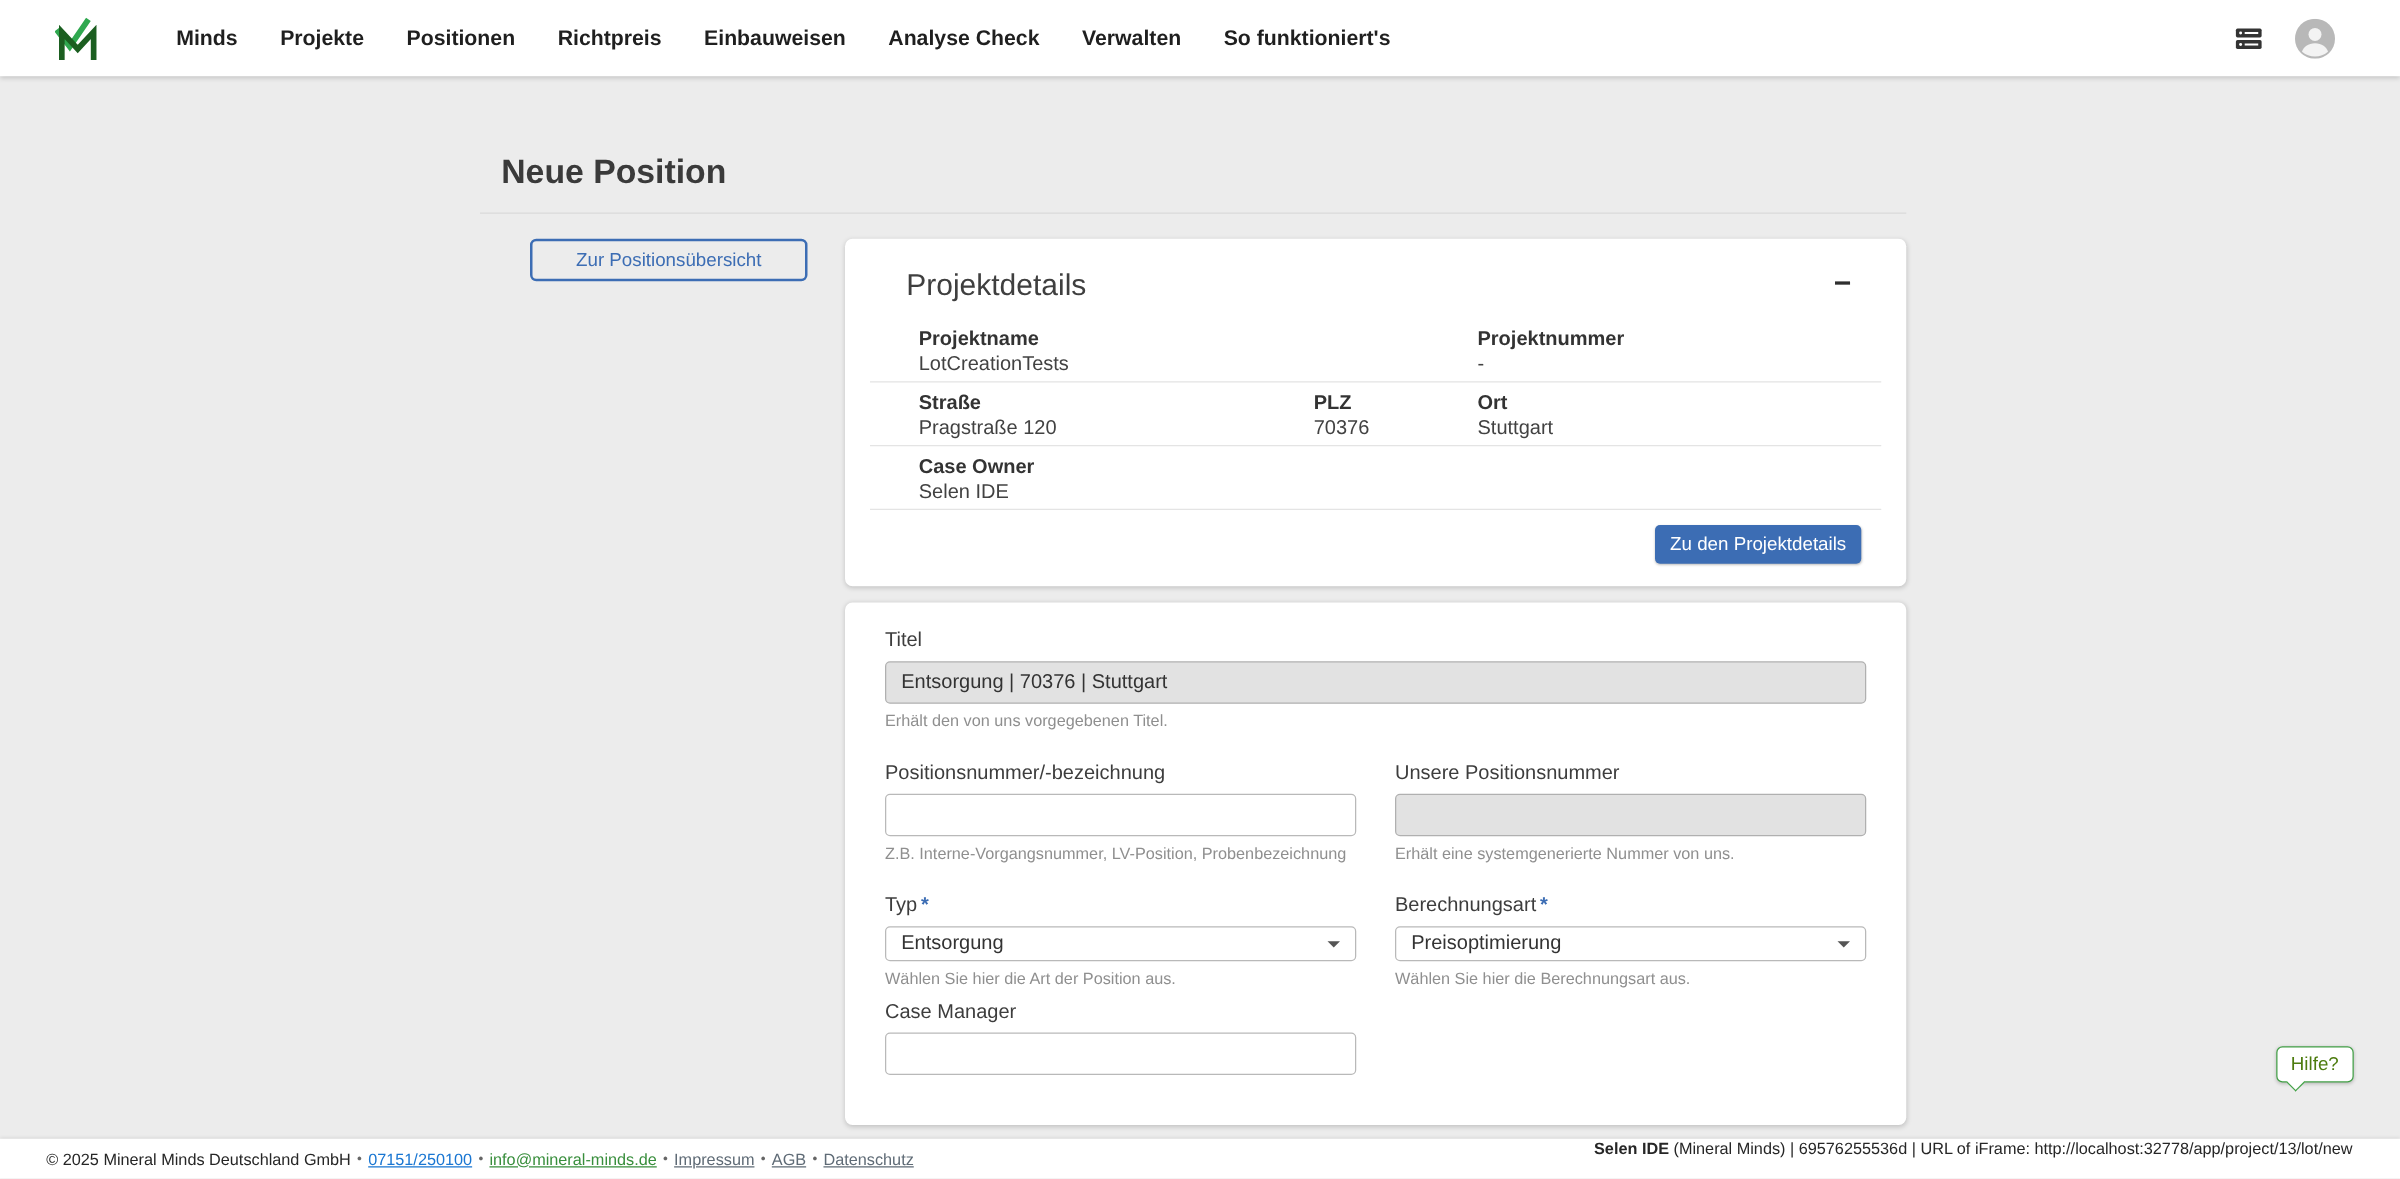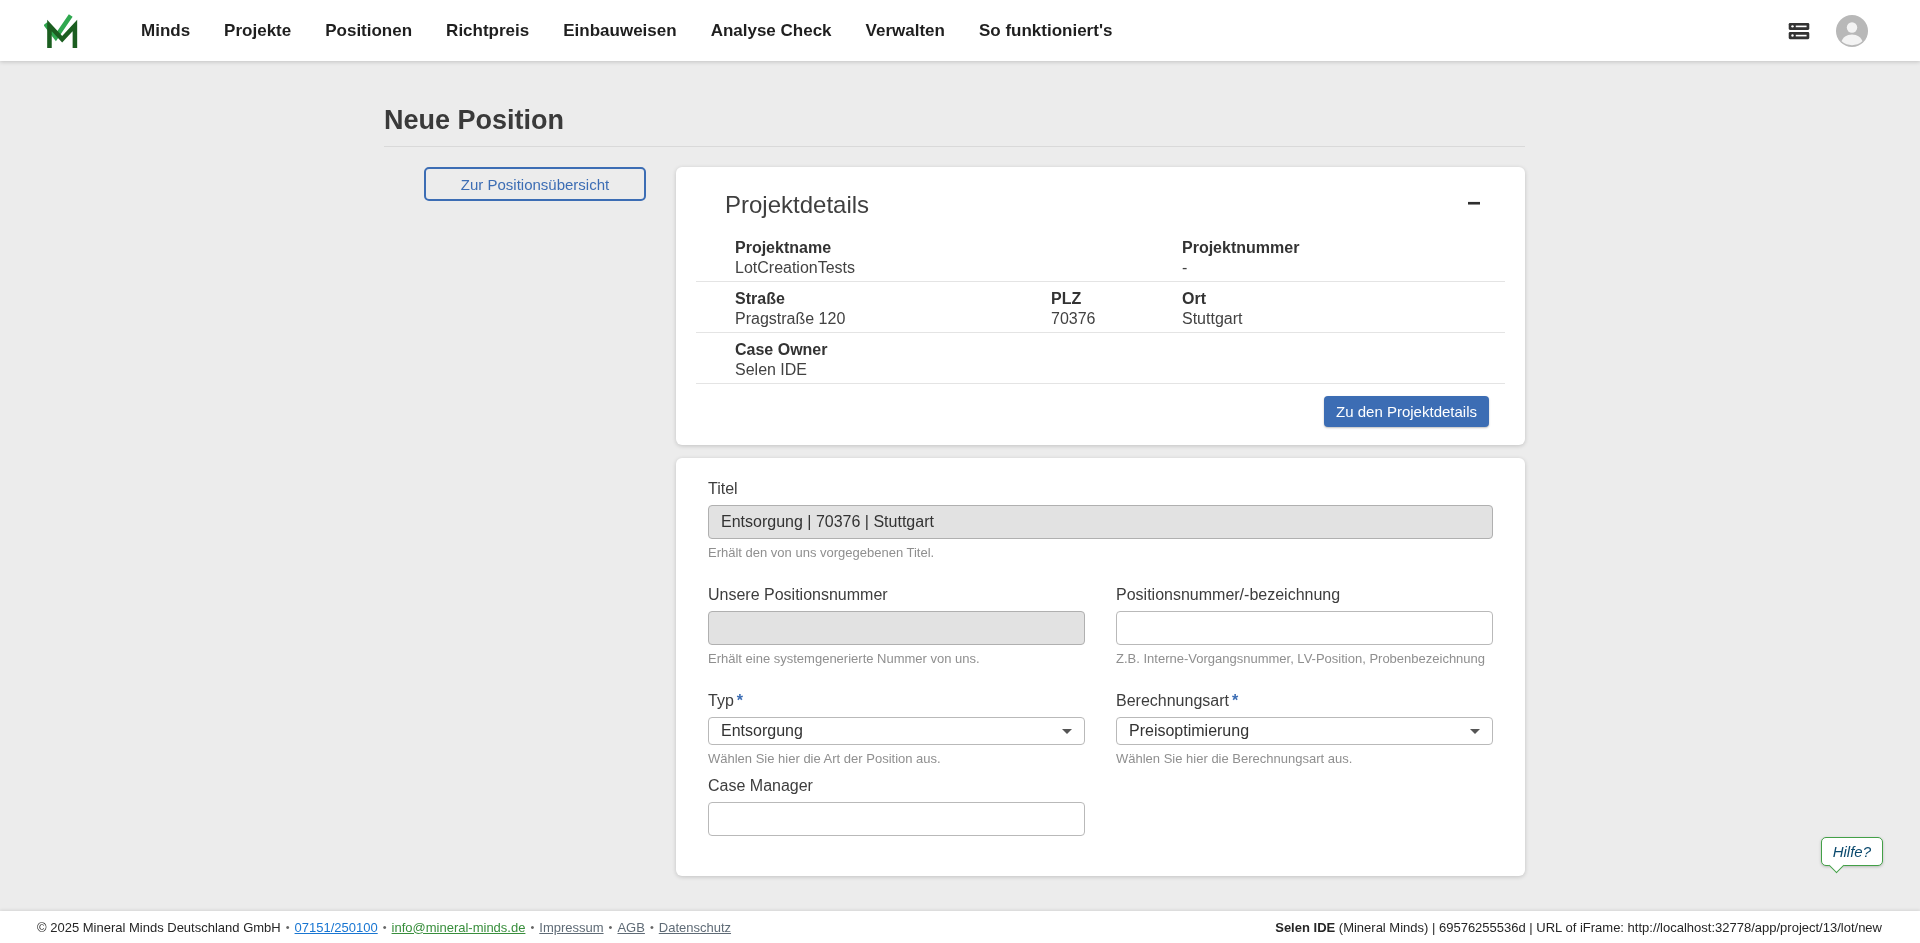--- a/index.html
+++ b/index.html
@@ -21,21 +21,21 @@
   }
   .logo { margin-left: 44px; display: flex; align-items: center; }
   .nav-items { display: flex; gap: 34px; margin-left: 57px; }
   .nav-item { font-size: 17px; font-weight: 600; color: #1f1f1f; cursor: pointer; white-space: nowrap; }
   .nav-right { margin-left: auto; margin-right: 52px; display: flex; align-items: center; gap: 22px; }
   .icon-btn { display: flex; align-items: center; cursor: pointer; }
 
   
   main { flex: 1 1 auto; position: relative; overflow: hidden; background: #ececec; }
   .content { margin-left: 384px; width: 1141px; padding-top: 44px; }
-  .page-title { margin: 0; font-size: 27px; font-weight: 700; color: #3a3a3a; }
+  .page-title { margin: 17px; font-size: 27px; font-weight: 700; color: #3a3a3a; }
   .title-divider { border: none; border-top: 1px solid #d9d9d9; margin: 10px 0 0 0; }
   .layout-row { display: flex; margin-top: 20px; align-items: flex-start; }
   .left-col { width: 262px; margin-right: 30px; flex: none; padding-left: 40px; }
   .right-col { flex: 1 1 auto; min-width: 0; }
 
   .back-button {
     width: 100%; height: 34px; background: transparent;
     border: 2px solid #3c6db4; border-radius: 5px;
     color: #3c6db4; font-size: 15px; font-family: inherit; cursor: pointer;
   }
@@ -82,34 +82,34 @@
     width: 0; height: 0;
     border-left: 5px solid transparent; border-right: 5px solid transparent;
     border-top: 5px solid #555;
   }
   .case-manager { margin-top: 11px; width: calc((100% - 31px) / 2); }
 
   
   .hilfe {
     position: absolute; right: 37px; bottom: 45px;
     background: #fff; border: 1px solid #43a047; border-radius: 5px;
-    padding: 5px 11px; font-size: 15px; color: #0c4a6e;
-    box-shadow: 0 1px 3px rgba(0,0,0,.22); cursor: pointer; font-style: italic;
+    padding: 5px 11px; font-size: 15px; color: #4d7c0f;
+    box-shadow: 0 1px 3px rgba(0,0,0,.22); cursor: pointer;
   }
   .hilfe::after {
     content: ""; position: absolute; left: 9px; bottom: -6px;
     width: 10px; height: 10px; background: #fff;
     border-right: 1px solid #43a047; border-bottom: 1px solid #43a047;
     transform: rotate(45deg);
   }
 
   
   footer {
     flex: 0 0 32px; height: 32px; background: #fff;
-    display: flex; align-items: center; justify-content: space-between;
+    display: flex; justify-content: space-between;
     padding: 0 38px 0 37px; font-size: 13px; color: #262626;
     box-shadow: 0 -1px 3px rgba(0,0,0,.10); position: relative; z-index: 5;
     white-space: nowrap;
   }
   .f-left { display: flex; align-items: center; gap: 5px; }
   .dot { color: #666; font-size: 11px; }
   .link-phone { color: #1976d2; text-decoration: underline; cursor: pointer; }
   .link-email { color: #388e3c; text-decoration: underline; cursor: pointer; }
   .link-legal { color: #5f6b76; text-decoration: underline; cursor: pointer; }
   .f-user { font-weight: 700; }
@@ -215,29 +215,29 @@
         <section class="card form-card">
 
           <div class="field-group">
             <label class="field-label">Titel</label>
             <input class="text-input" type="text" disabled="" value="Entsorgung | 70376 | Stuttgart" style="">
             <div class="helper">Erhält den von uns vorgegebenen Titel.</div>
           </div>
 
           <div class="form-grid">
             <div class="field-group">
+              <label class="field-label">Positionsnummer/-bezeichnung</label>
+              <input class="text-input" type="text" value="" style="">
+              <div class="helper">Z.B. Interne-Vorgangsnummer, LV-Position, Probenbezeichnung</div>
+            </div>
+
+            <div class="field-group">
               <label class="field-label">Unsere Positionsnummer</label>
               <input class="text-input" type="text" disabled="" value="" style="">
               <div class="helper">Erhält eine systemgenerierte Nummer von uns.</div>
-            </div>
-
-            <div class="field-group">
-              <label class="field-label">Positionsnummer/-bezeichnung</label>
-              <input class="text-input" type="text" value="" style="">
-              <div class="helper">Z.B. Interne-Vorgangsnummer, LV-Position, Probenbezeichnung</div>
             </div>
 
             <div class="field-group">
               <label class="field-label">
                 <span>Typ</span><span class="req">*</span>
               </label>
               <div class="select-box">
                 <span>Entsorgung</span>
                 <span class="caret"></span>
               </div>

